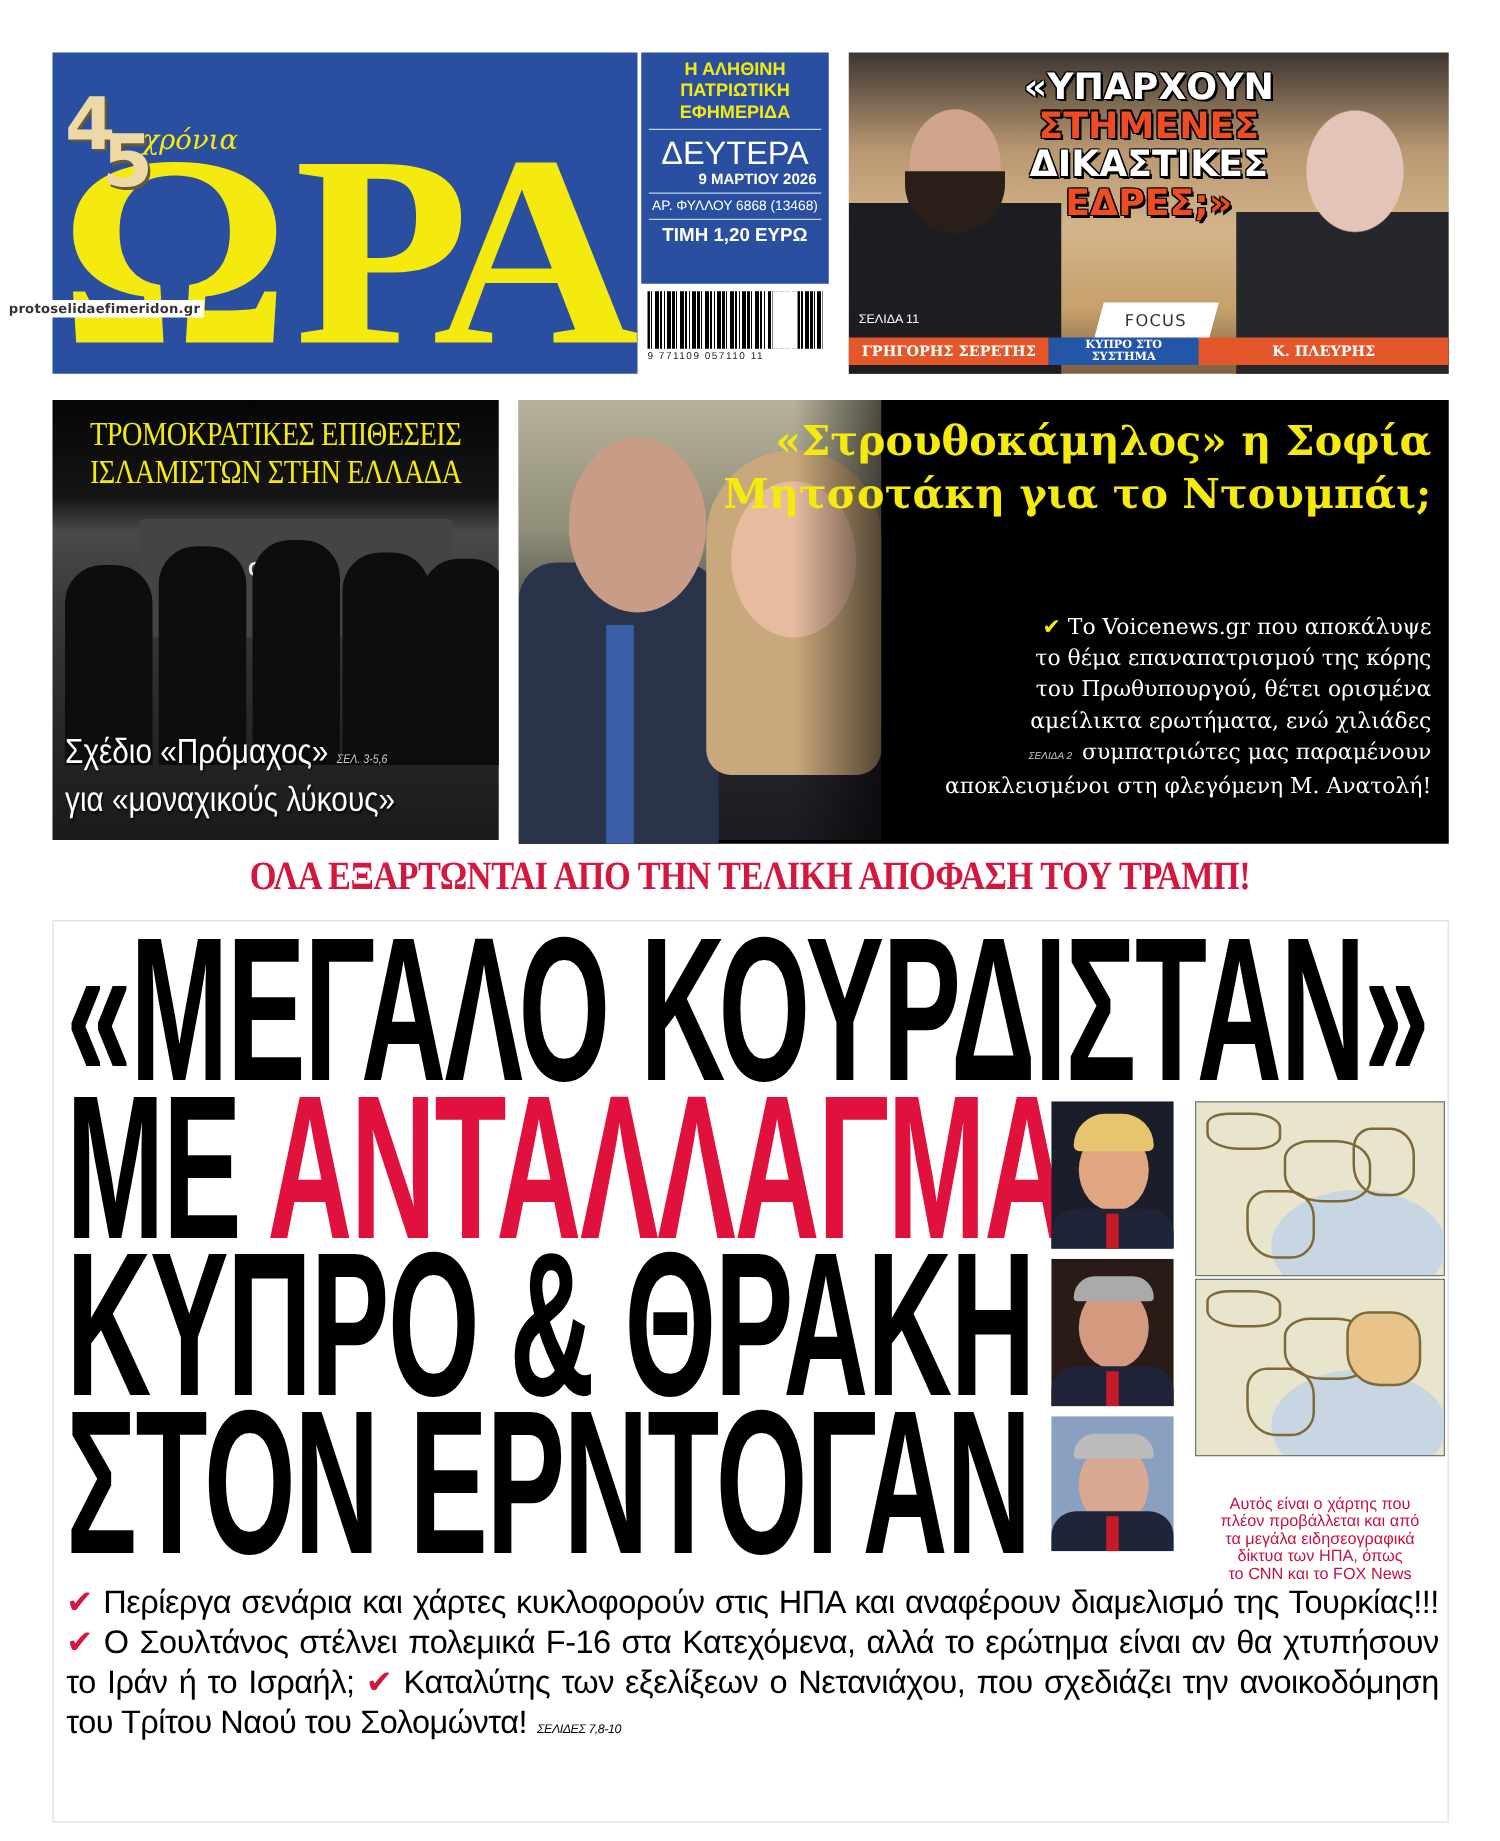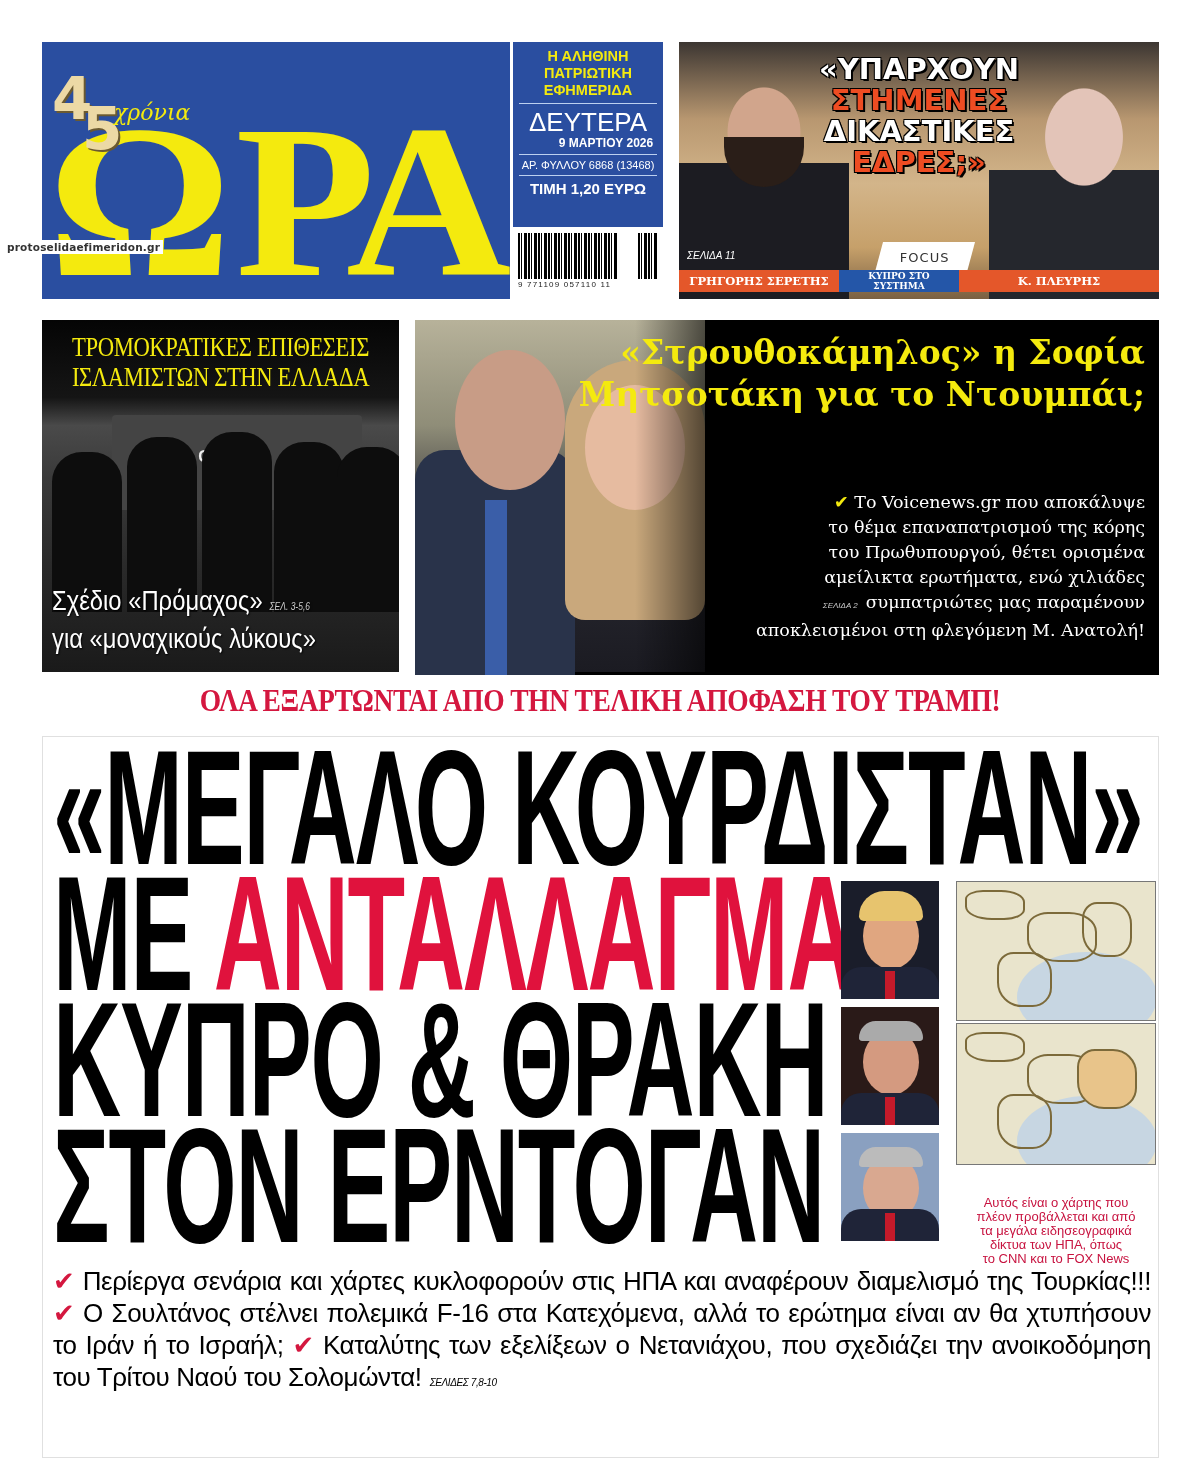--- a/index.html
+++ b/index.html
@@ -56,21 +56,21 @@
                 linear-gradient(180deg, transparent 0 42%, #1c1c22 42%); }
   .promo .person-l::after { content: ""; position: absolute; left: 45px; top: 75px; width: 80px; height: 50px; background: #2a1e18; border-radius: 0 0 40px 40px; }
   .promo .person-r { position: absolute; right: 0; top: 20px; width: 170px; height: 240px;
     background: radial-gradient(ellipse 48px 60px at 95px 75px, #e3c4b8 0 80%, transparent 82%),
                 linear-gradient(180deg, transparent 0 45%, #25272d 45%); }
   .promo-quote { position: absolute; left: 120px; top: 12px; width: 240px; text-align: center;
     font-family: "DejaVu Sans", sans-serif; font-weight: bold; font-size: 29px; line-height: 31px;
     text-shadow: 2px 2px 0 #000, -1px -1px 0 #000, 1px -1px 0 #000, -1px 1px 0 #000; }
   .promo-quote .w { color: #fff; display: block; }
   .promo-quote .o { color: #ee4c22; display: block; }
-  .promo-page { position: absolute; left: 8px; top: 208px; font-size: 10px; font-style: italic; color: #fff; }
+  .promo-page { position: absolute; left: 8px; top: 208px; font-size: 10px; color: #fff; }
   .focus-logo { position: absolute; left: 200px; top: 200px; width: 92px; height: 30px; background: #fff;
     transform: skewX(-15deg); display: flex; align-items: center; justify-content: center;
     font-family: "DejaVu Sans", sans-serif; font-size: 13px; color: #333; letter-spacing: 1px; }
   .focus-logo span { transform: skewX(15deg); }
   .promo-bar { position: absolute; left: 0; bottom: 7px; width: 100%; height: 22px; display: flex; }
   .promo-bar .name { background: #e4572a; color: #fff; font-family: "DejaVu Serif", serif; font-weight: bold;
     font-size: 11.5px; display: flex; align-items: center; justify-content: center; }
   .promo-bar .mid { background: #2456a8; color: #fff; font-family: "DejaVu Serif", serif; font-weight: bold;
     font-size: 9px; line-height: 10px; text-align: center; display: flex; align-items: center; justify-content: center; }
 

